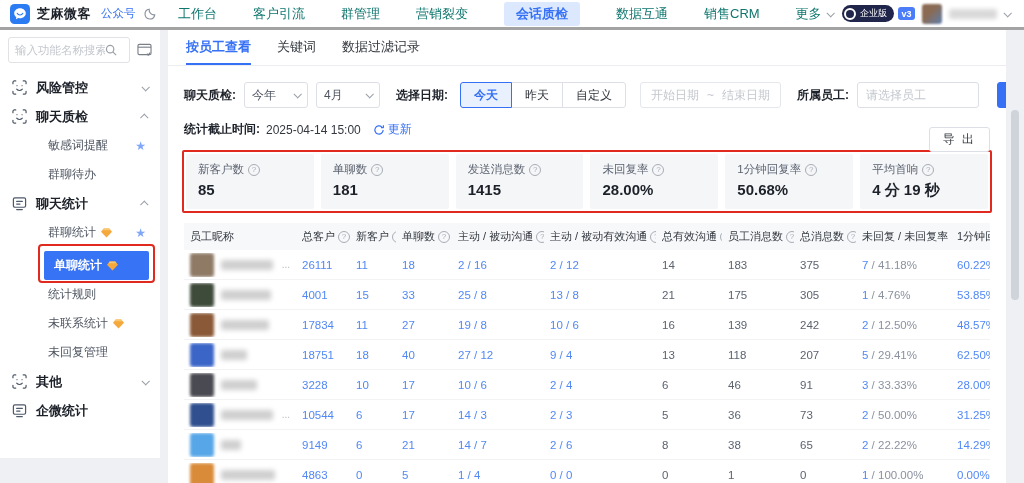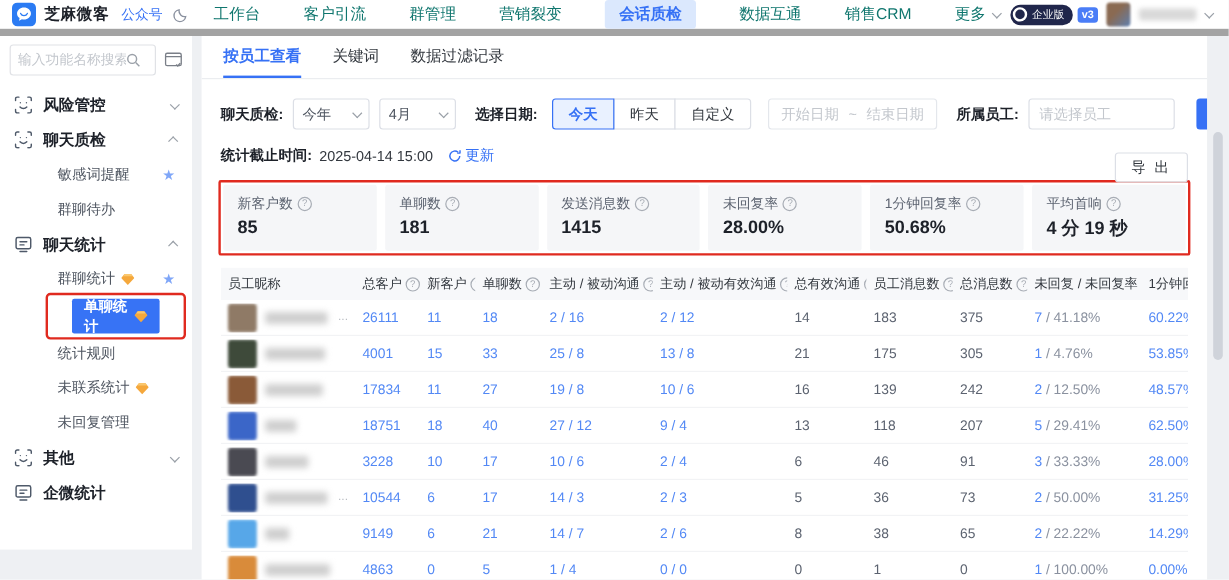--- a/index.html
+++ b/index.html
@@ -1,20 +1,20 @@
 <!DOCTYPE html>
 <html><head>
 <meta charset="utf-8">
 <style>
   * { margin:0; padding:0; box-sizing:border-box; }
   html,body { width:1024px; height:483px; overflow:hidden; }
   body { font-family:"Liberation Sans","DejaVu Sans",sans-serif; background:#eef0f3; color:#262626; font-size:12px; position:relative; }
 
   
-  .topbar { position:absolute; top:0; left:0; width:1024px; height:30px; background:#fff; border-bottom:6px solid #a3a3a3; display:flex; align-items:center; z-index:30; }
+  .topbar { position:absolute; top:0; left:0; width:1024px; height:30px; background:#fff; border-bottom:3px solid #a3a3a3; display:flex; align-items:center; z-index:30; }
   .brand-area { display:flex; align-items:center; width:178px; padding-left:10px; flex:none; }
   .brand-name { font-weight:bold; font-size:13px; color:#1d2129; margin-left:7px; letter-spacing:.5px; }
   .brand-tag { color:#3671f5; font-size:11.5px; margin-left:10px; }
   .moon { margin-left:8px; display:flex; align-items:center; }
   .top-nav { display:flex; align-items:center; gap:36px; flex:1; }
   .nav-item { font-size:13px; color:#0f766e; cursor:pointer; display:flex; align-items:center; gap:5px; white-space:nowrap; }
   .nav-item.active { background:#dbe8fd; color:#3671f5; padding:3px 12px; border-radius:3px; font-weight:bold; }
   .top-right { display:flex; align-items:center; gap:7px; padding-right:14px; flex:none; }
   .edition-pill { display:flex; align-items:center; background:#20264b; border-radius:9px; height:17px; padding:0 7px 0 2px; gap:4px; }
   .edition-pill .co { width:12px; height:12px; border-radius:50%; background:#20264b; border:2.5px solid #fff; }
@@ -221,21 +221,21 @@
       <div class="side-row side-child">
         <span class="clabel">群聊统计</span>
         <span class="gem">
           <svg width="11" height="10" viewBox="0 0 12 10">
             <polygon points="3,0 9,0 12,3.5 6,10 0,3.5" fill="#F5A83C"></polygon>
             <polygon points="3,0 9,0 10.4,1.9 1.6,1.9" fill="#FAC76E"></polygon>
           </svg>
         </span>
         <span class="star">★</span>
       </div>
-      <div class="side-row side-child" style="padding: 16px; height: 33px;">
+      <div class="side-row side-child" style="padding: 0px; height: 33px; align-items: flex-end;">
         <div class="active-block">
           <span class="clabel">单聊统计</span>
           <span class="gem">
             <svg width="11" height="10" viewBox="0 0 12 10">
               <polygon points="3,0 9,0 12,3.5 6,10 0,3.5" fill="#F5A83C"></polygon>
               <polygon points="3,0 9,0 10.4,1.9 1.6,1.9" fill="#FAC76E"></polygon>
             </svg>
           </span>
         </div>
         <div class="annotation-box"></div>

